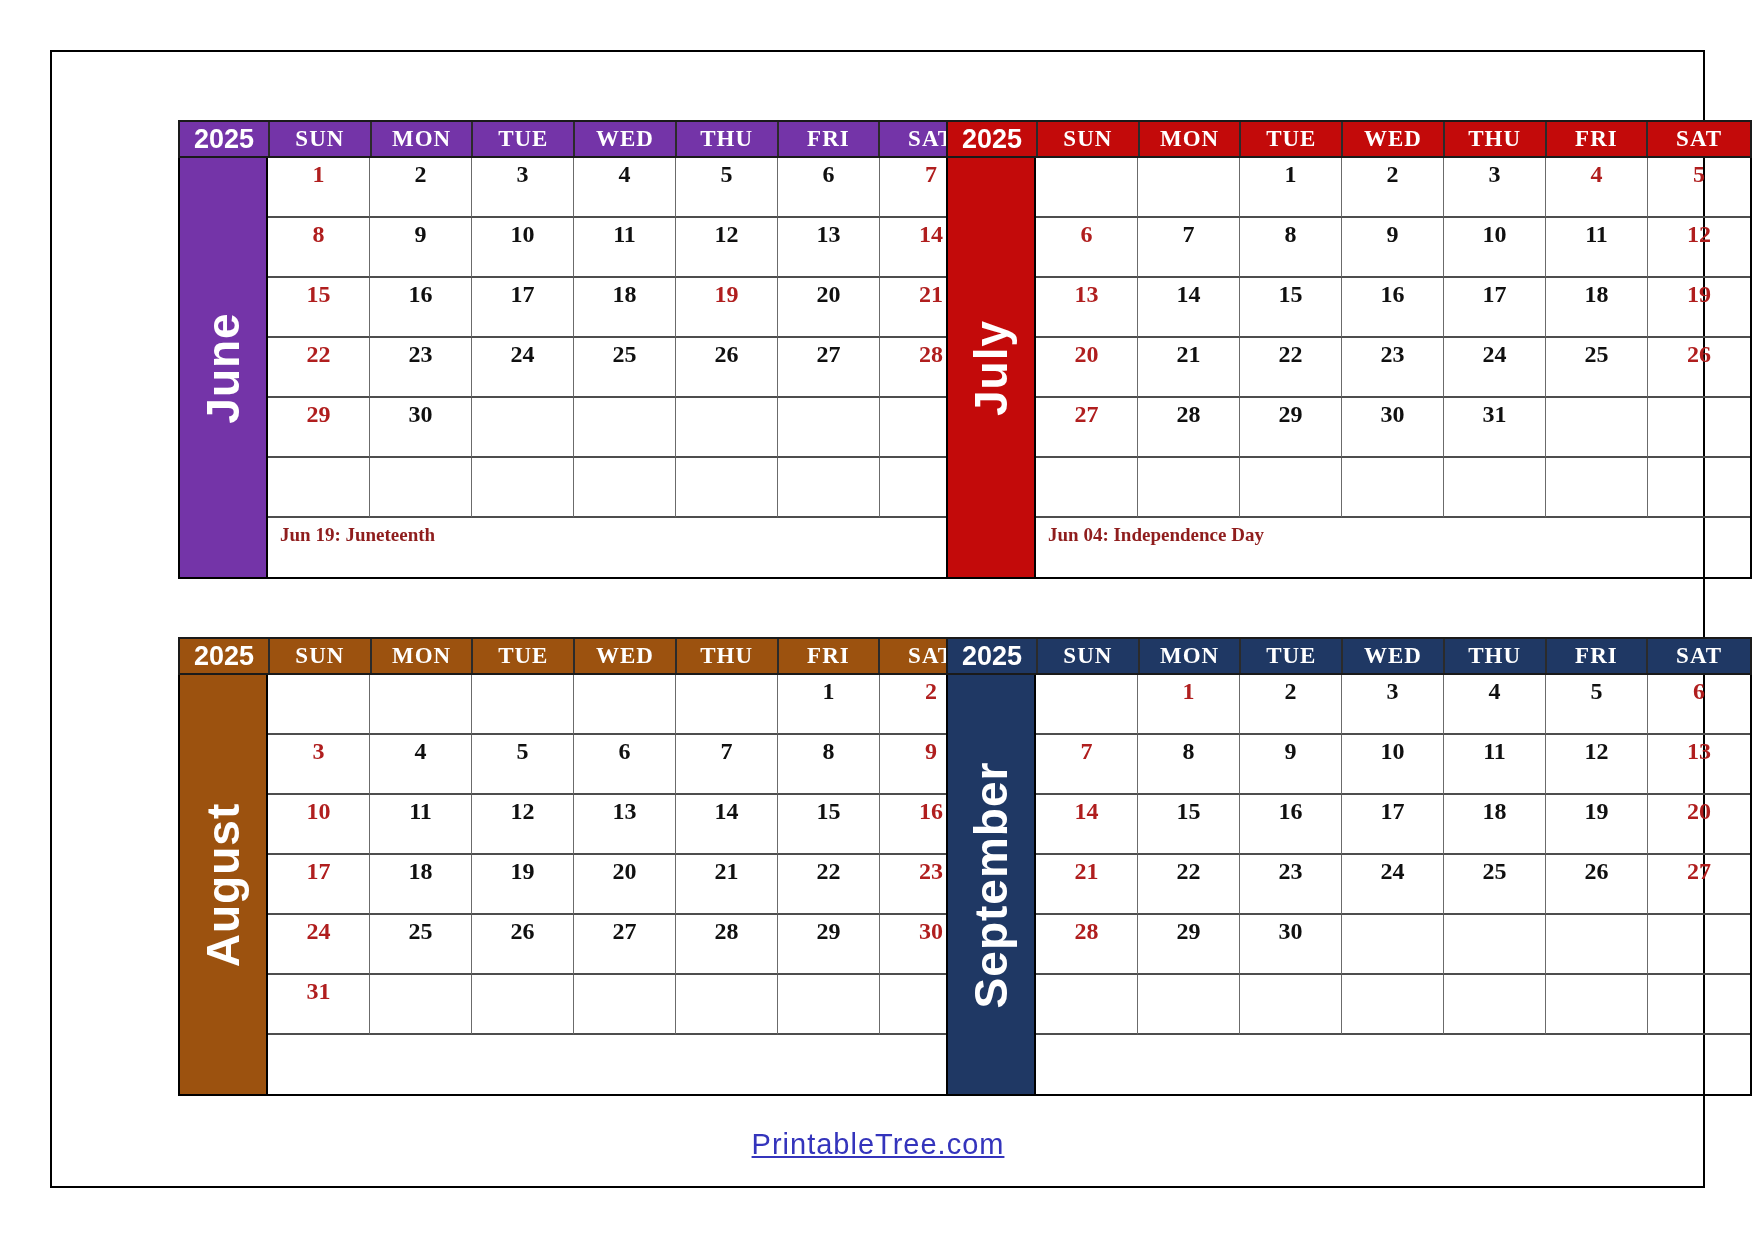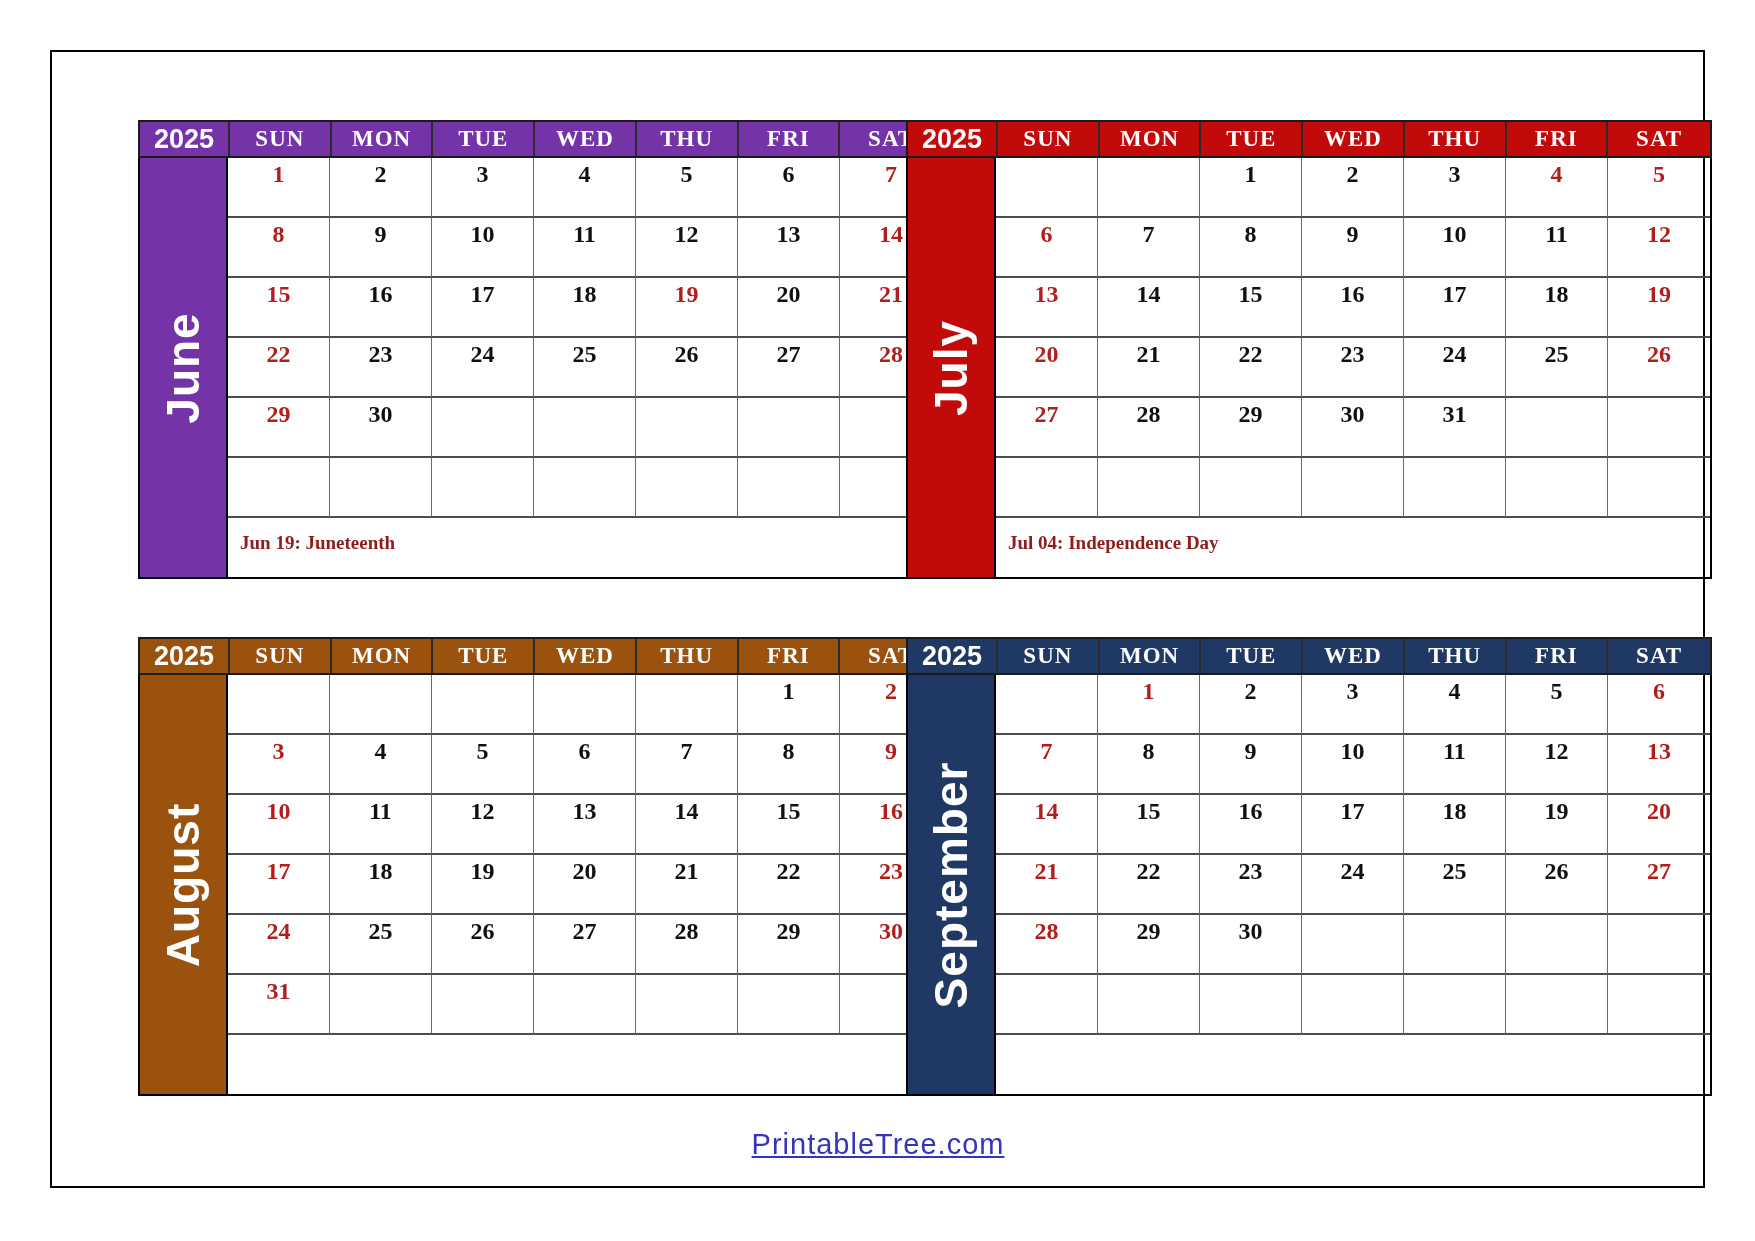--- a/index.html
+++ b/index.html
@@ -12,21 +12,21 @@
     box-sizing:border-box;
   }
   *, *:before, *:after { box-sizing:border-box; }
 
   .page-border {
     position:absolute; left:50px; top:50px;
     width:1655px; height:1138px;
     border:2px solid #000;
   }
 
-  .cal { position:absolute; width:806px; }
+  .cal { position:absolute; width:806px;margin-left:40px; }
   #cal-0 { left:138px; top:120px; }
   #cal-1 { left:906px; top:120px; }
   #cal-2 { left:138px; top:637px; }
   #cal-3 { left:906px; top:637px; }
 
   .cal-header {
     display:grid;
     grid-template-columns:90px repeat(7, 1fr);
     height:38px;
     border:2px solid #1a1a1a;
@@ -87,21 +87,21 @@
     font-weight:bold;
     font-size:24px;
     color:#101010;
     overflow:hidden;
   }
   .cell:nth-child(7n) { border-right:none; }
   .cell.red { color:var(--red-date, #B01E1E); }
 
   .holiday-row {
     flex:1;
-    padding:14px 0 0 12px;
+    padding:6px 0 0 12px;
     font-family:"Liberation Serif", serif;
     font-weight:bold;
     font-size:19px;
     color:var(--holiday-color, #8F1D1D);
   }
 
   .footer-link {
     position:absolute;
     left:878px; top:1128px;
     transform:translateX(-50%);
@@ -236,21 +236,21 @@
           <div class="cell"></div>
           <div class="cell"></div>
           <div class="cell"></div>
           <div class="cell"></div>
           <div class="cell"></div>
           <div class="cell"></div>
           <div class="cell"></div>
           <div class="cell"></div>
           <div class="cell"></div>
         </div>
-      <div class="holiday-row">Jul 04: Independence Day</div>
+      <div class="holiday-row">Jun 04: Independence Day</div>
     </div>
   </div>
 </div>
 
 <div class="cal" id="cal-2" style="--accent: #9C520F;">
   <div class="cal-header">
     <div class="hcell year-cell">2025</div>
     <div class="hcell day-cell">SUN</div>
     <div class="hcell day-cell">MON</div>
     <div class="hcell day-cell">TUE</div>

